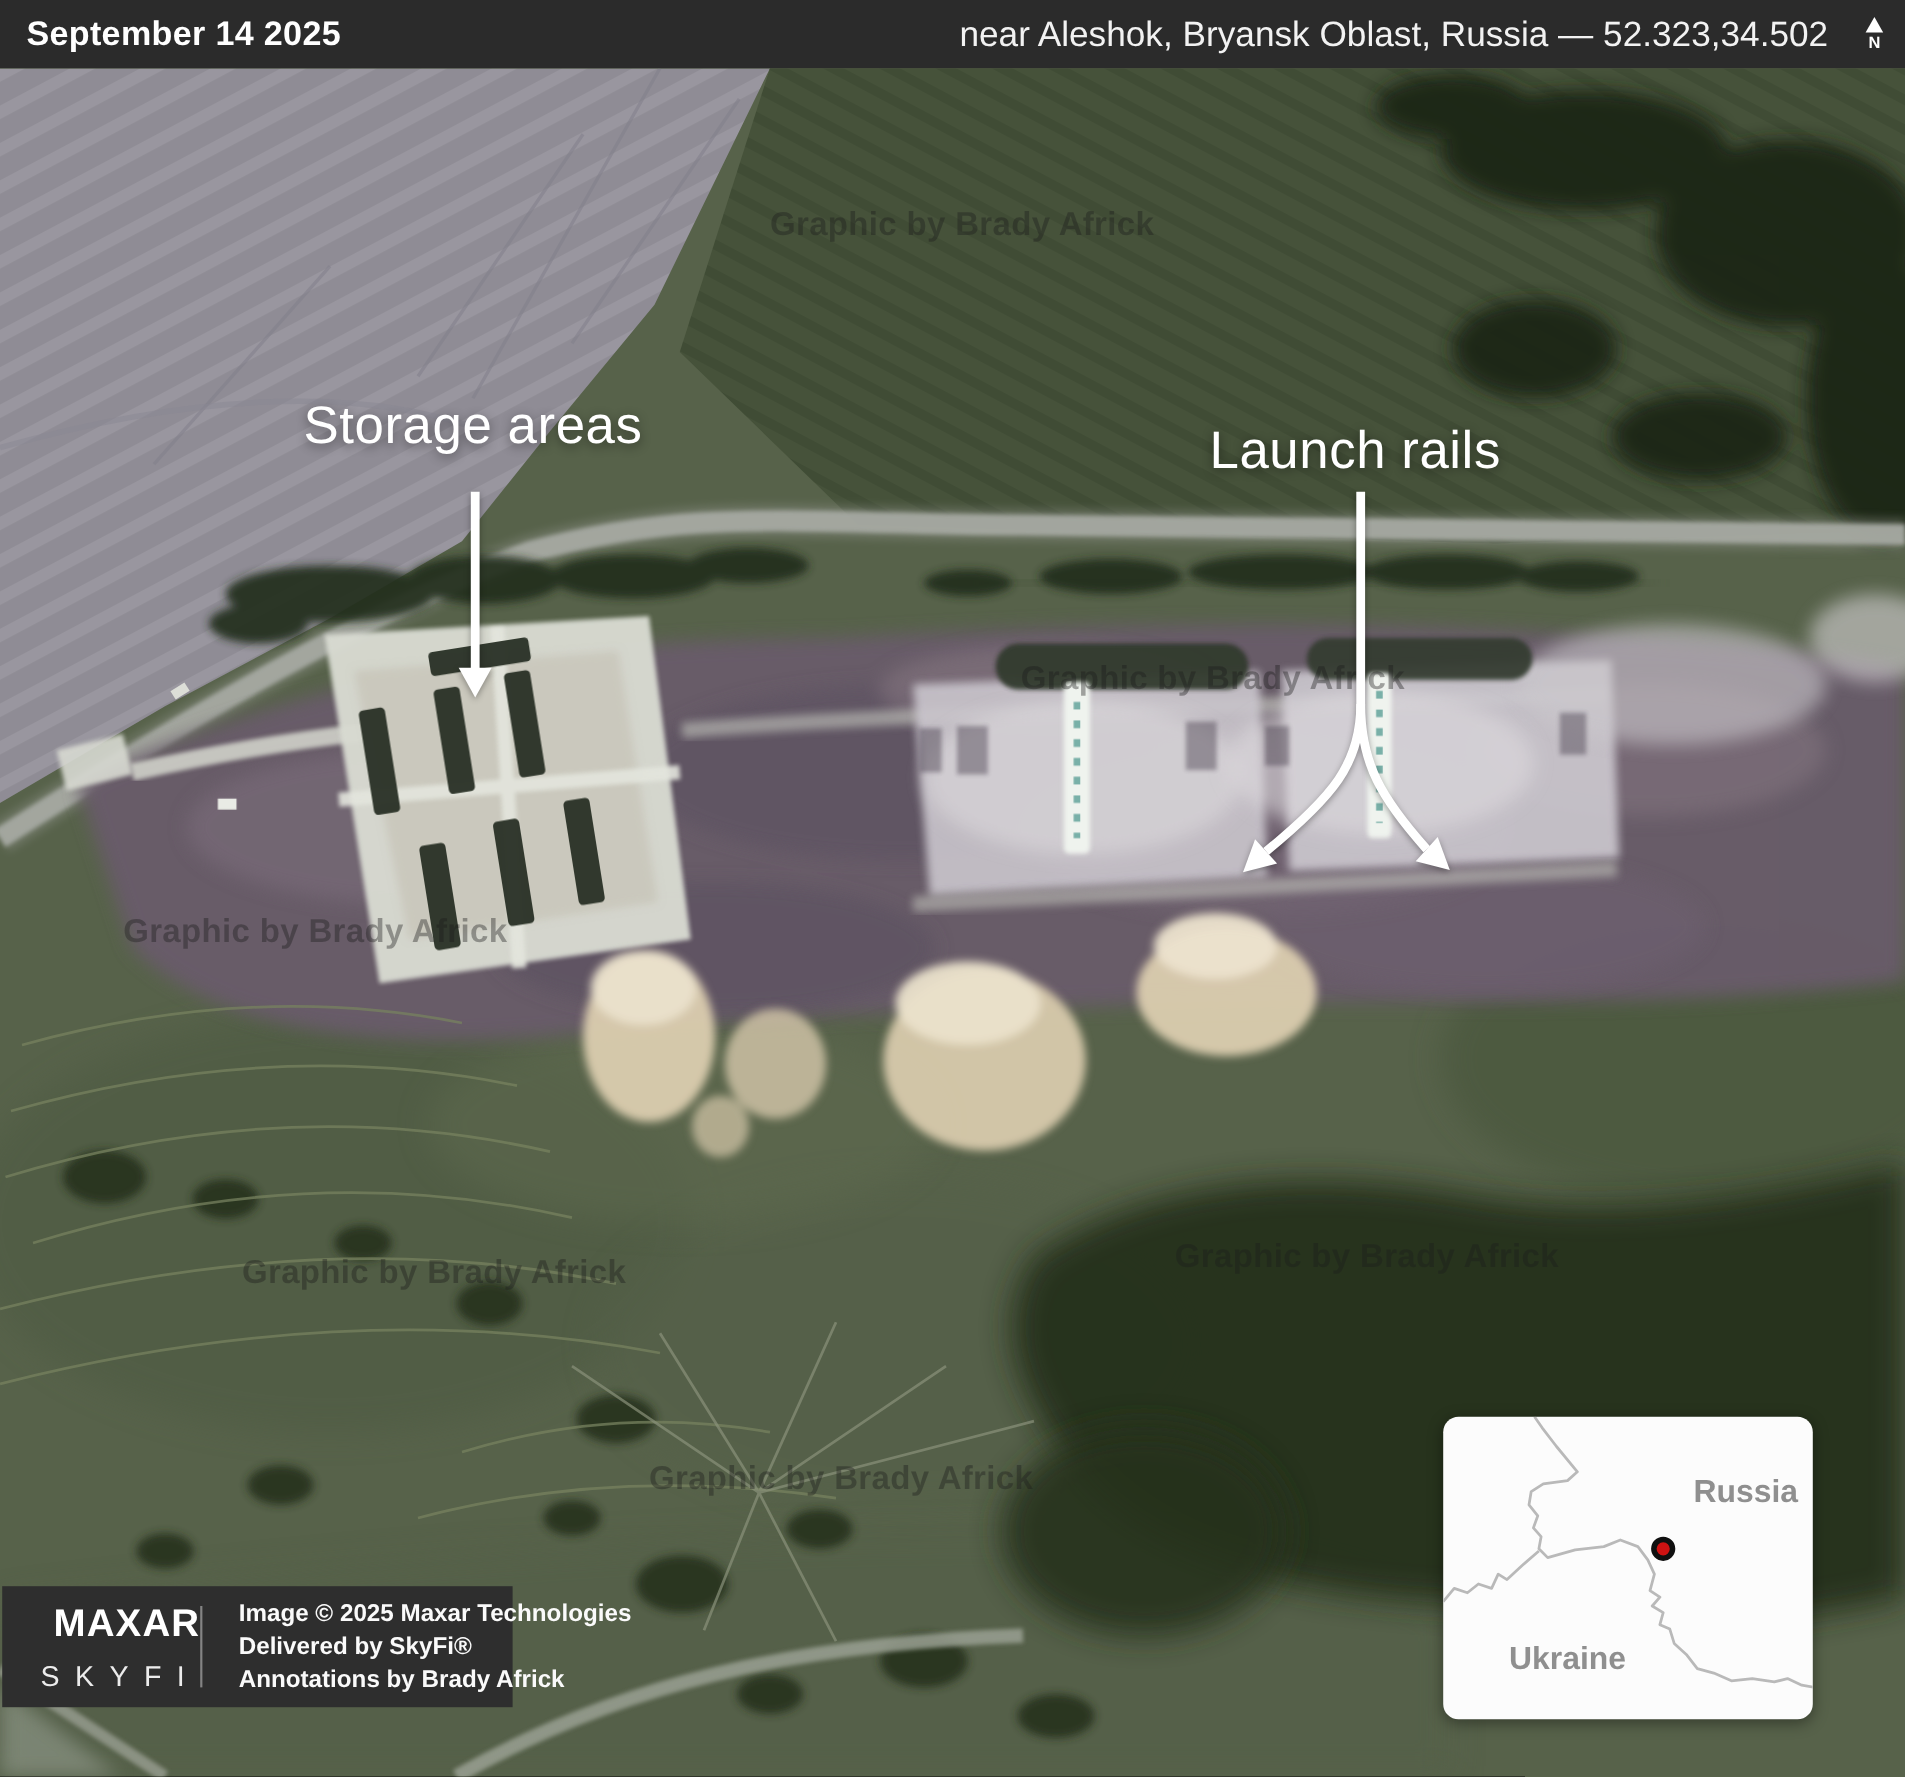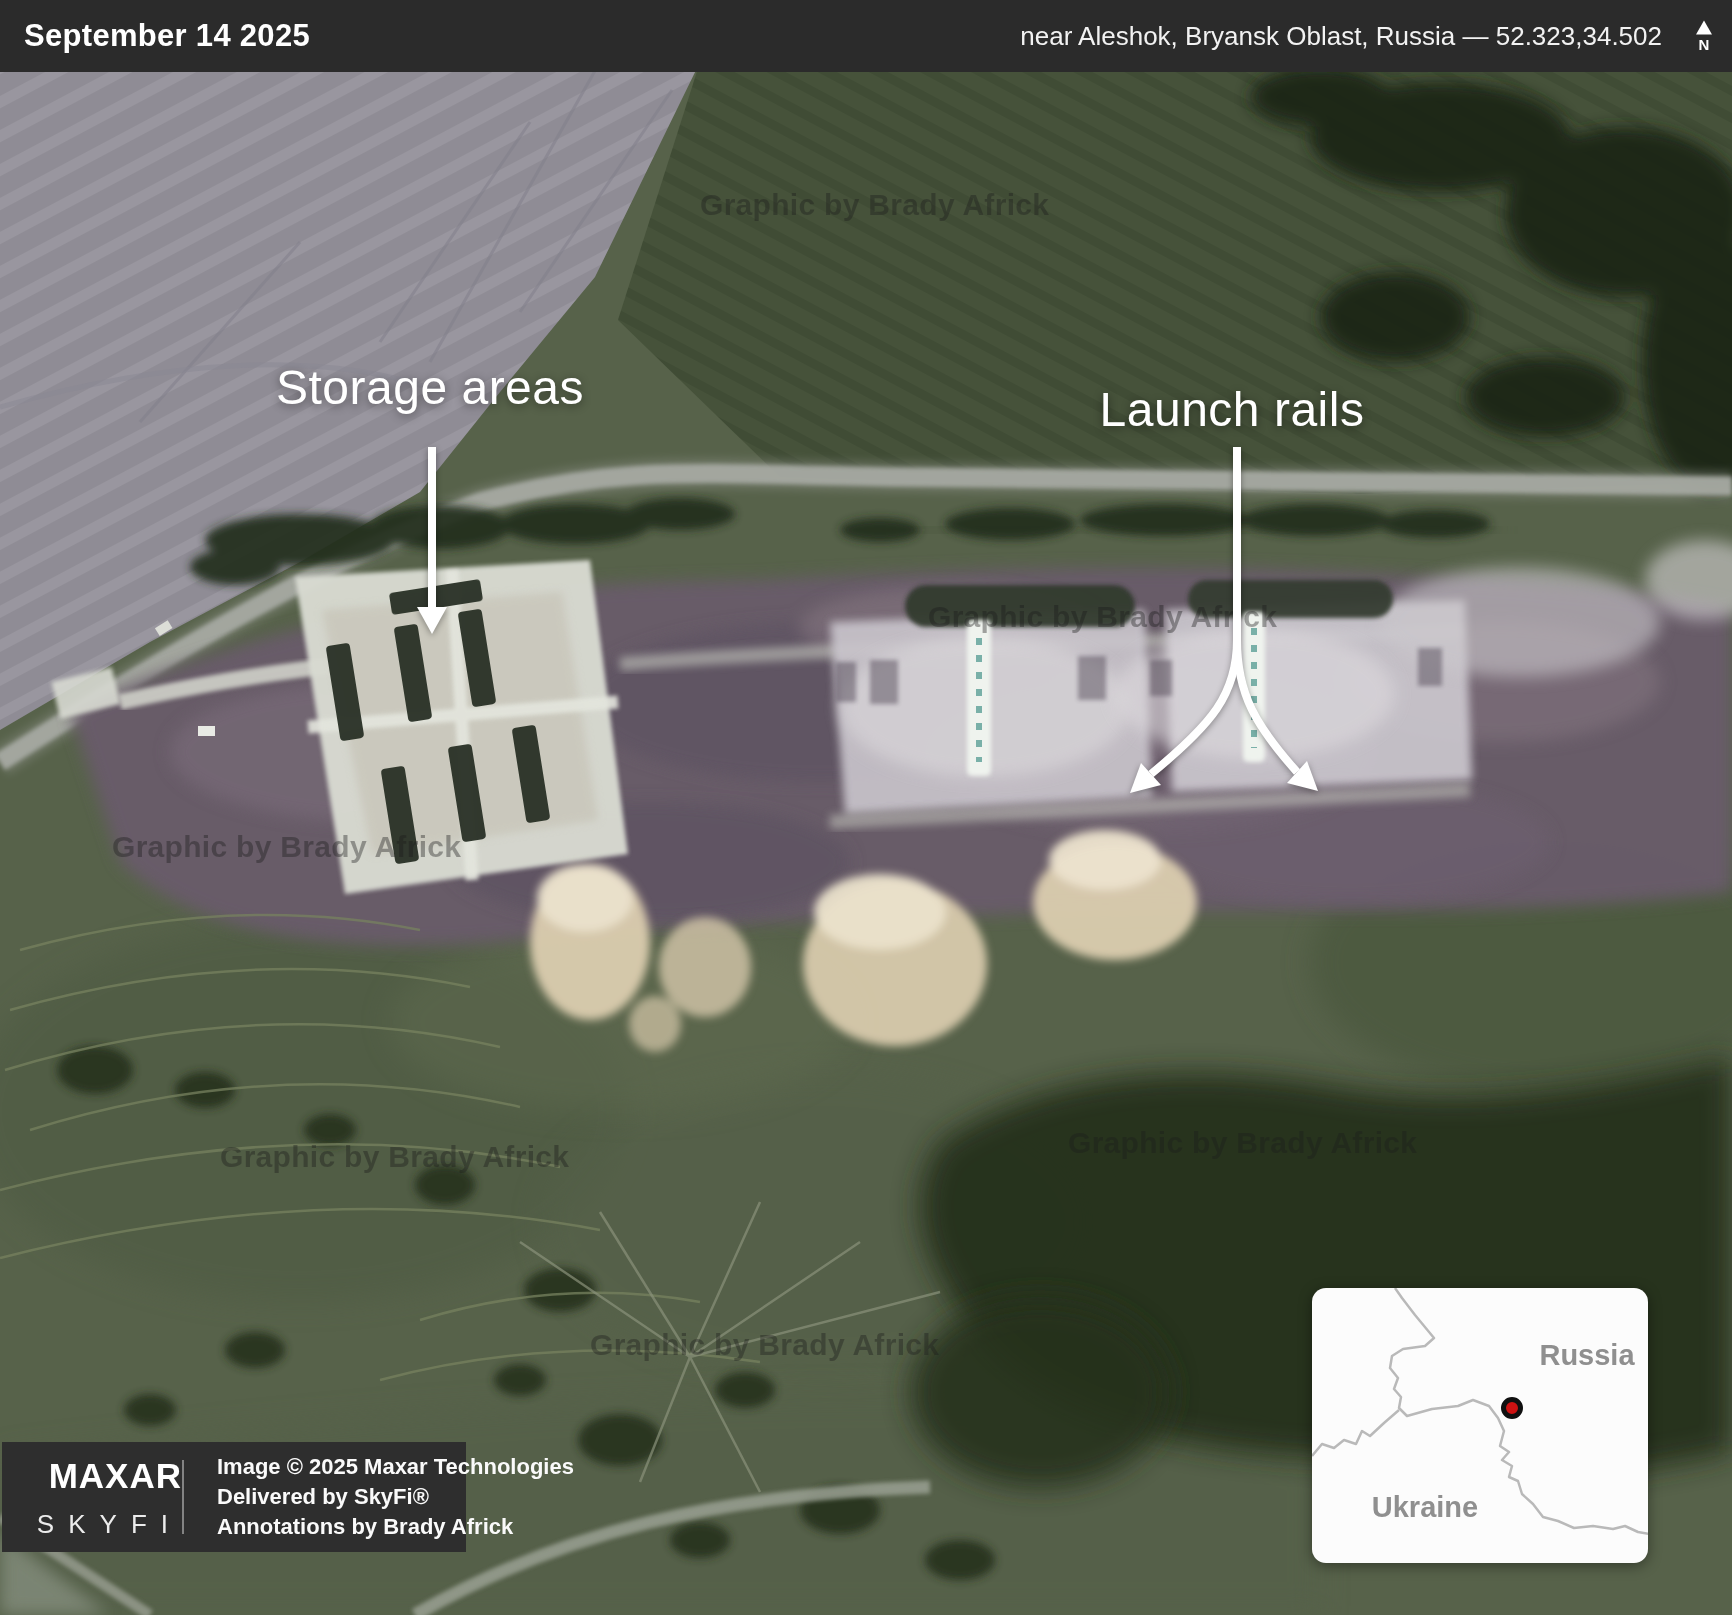--- a/index.html
+++ b/index.html
@@ -1,24 +1,24 @@
 <!DOCTYPE html>
 <html><head>
 <meta charset="utf-8">
 <style>
   html,body{margin:0;padding:0;background:#111;}
   .stage{position:relative;width:1732px;height:1615px;overflow:hidden;
          font-family:"Liberation Sans",sans-serif;background:#57624a;}
 
   
-  .topbar{position:absolute;top:0;left:0;width:1732px;height:72px;background:#2b2b2b;z-index:50;}
+  .topbar{position:absolute;top:0;left:0;width:1732px;height:62px;background:#2b2b2b;z-index:50;}
   .topbar .date{position:absolute;left:24px;top:50%;transform:translateY(-50%);
                 font-size:31px;font-weight:700;color:#fff;letter-spacing:.3px;white-space:nowrap;}
   .topbar .loc{position:absolute;right:70px;top:50%;transform:translateY(-50%);
-               font-size:26px;font-weight:400;color:#f2f2f2;white-space:nowrap;}
+               font-size:32px;font-weight:400;color:#f2f2f2;white-space:nowrap;}
   .north{position:absolute;right:20px;top:50%;transform:translateY(-50%);
          display:flex;flex-direction:column;align-items:center;}
   .north .tri{width:0;height:0;border-left:8px solid transparent;border-right:8px solid transparent;
               border-bottom:14px solid #fff;}
   .north .n{font-size:15px;font-weight:700;color:#fff;line-height:1;margin-top:2px;}
 
   
   .sat{position:absolute;top:62px;left:0;width:1732px;height:1553px;overflow:hidden;}
   .terrain{position:absolute;top:0;left:0;}
 

